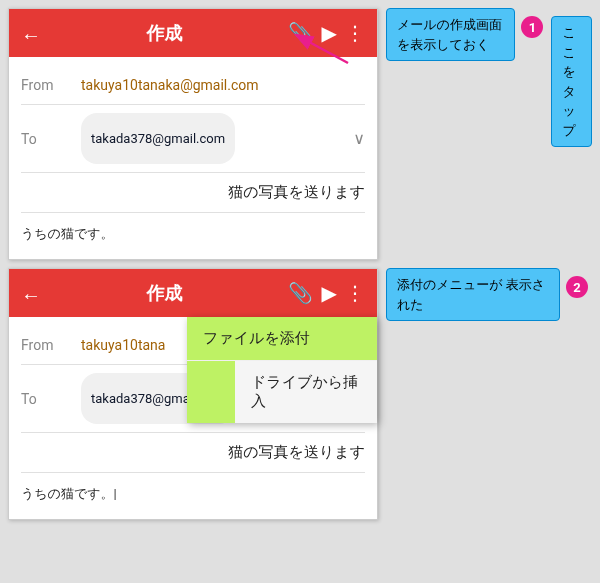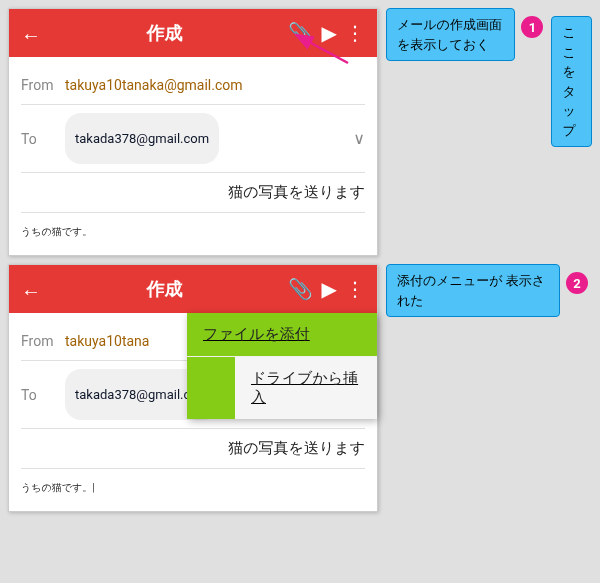--- a/index.html
+++ b/index.html
@@ -57,20 +57,21 @@
     .email-body {
       padding: 8px 12px;
     }
 
     .field-row {
       display: flex;
       align-items: center;
       padding: 8px 0;
       border-bottom: 1px solid #e0e0e0;
       min-height: 40px;
+      gap: 16px;
     }
 
     .field-label {
       color: #888;
       font-size: 14px;
       width: 44px;
       flex-shrink: 0;
     }
 
     .field-value {
@@ -97,21 +98,21 @@
     .subject-row {
       padding: 10px 0;
       font-size: 15px;
       color: #222;
       border-bottom: 1px solid #e0e0e0;
       text-align: right;
     }
 
     .body-text {
       padding: 12px 0 8px 0;
-      font-size: 10px;
+      font-size: 13px;
       color: #222;
     }
 
     
     .annotation-panel {
       background: #4fc3f7;
       border: 1.5px solid #0288d1;
       border-radius: 4px;
       padding: 6px 10px;
       font-size: 13px;
@@ -143,27 +144,26 @@
 
     .annotation-text {
       font-size: 13px;
       color: #000;
       line-height: 1.4;
     }
 
     
     .dropdown-menu {
       position: absolute;
-      background: #84cc16;
+      background: #bef264;
       box-shadow: 2px 2px 8px rgba(0,0,0,0.3);
       z-index: 10;
       right: 0;
       top: 0;
       min-width: 160px;
-      text-decoration: underline;
     }
 
     .dropdown-item {
       padding: 12px 16px;
       font-size: 15px;
       color: #222;
       cursor: pointer;
       border-bottom: 1px solid #f0f0f0;
     }
 

